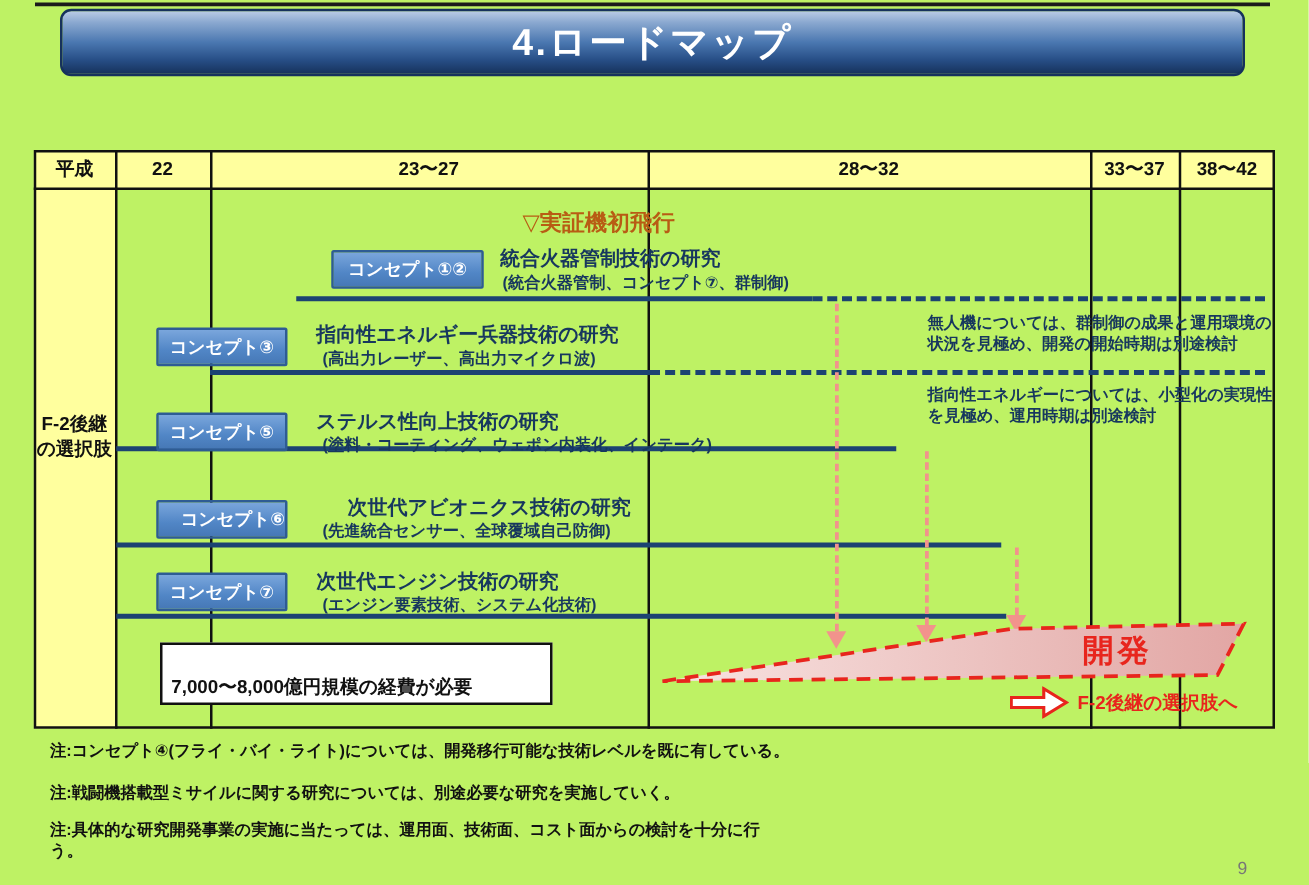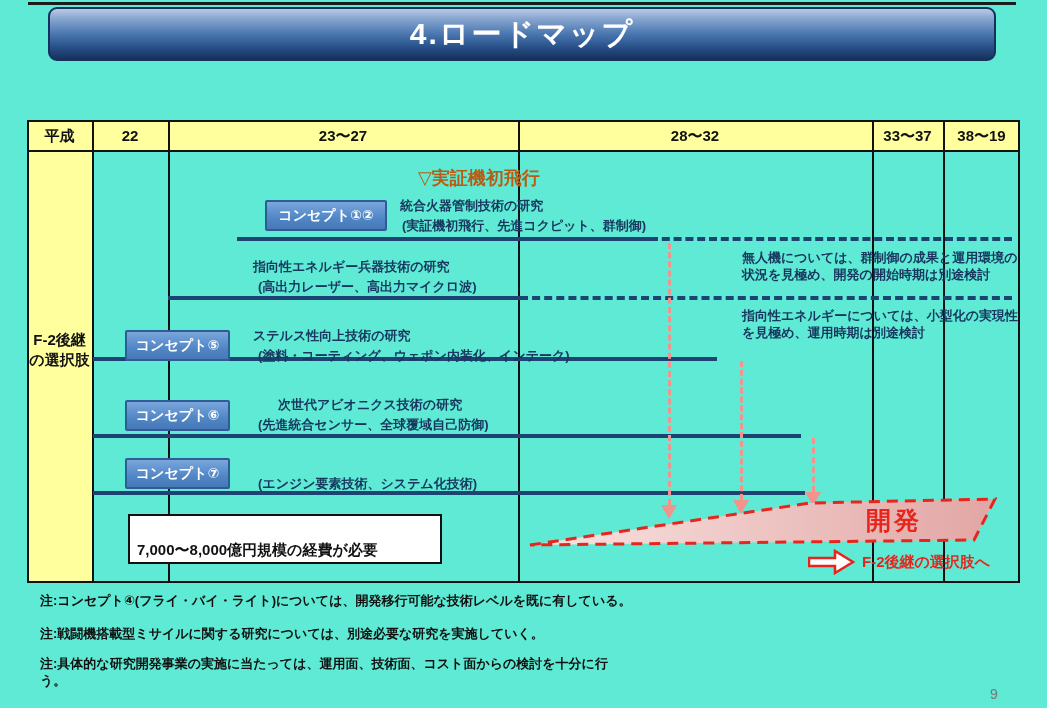--- a/index.html
+++ b/index.html
@@ -1,37 +1,37 @@
 <!DOCTYPE html>
 <html><head>
 <meta charset="utf-8">
 <style>
   html,body{margin:0;padding:0;background:#ffffff;}
-  .page{position:relative;width:1047px;height:708px;background:#5eead4;overflow:hidden;
+  .page{position:relative;width:1047px;height:708px;background:#bef264;overflow:hidden;
         font-family:"Liberation Sans","DejaVu Sans",sans-serif;}
   .abs{position:absolute;}
   .top-rule{left:28px;top:2px;width:988px;height:3px;background:#1b1b1b;}
   .banner{left:48px;top:7px;width:948px;height:54px;border-radius:9px;border:2px solid #16325c;
           box-sizing:border-box;
           background:linear-gradient(180deg,#b9cbe5 0%,#8aa8d0 18%,#4a77b0 50%,#274e86 78%,#16325c 100%);
           display:flex;align-items:center;justify-content:center;}
   .banner span{color:#ffffff;font-size:30px;font-weight:bold;letter-spacing:2px;}
   
   .hdr-bg{left:27px;top:120px;width:993px;height:32px;background:#ffff9e;}
   .leftcol-bg{left:27px;top:152px;width:65px;height:431px;background:#ffff9e;}
   .frame{left:27px;top:120px;width:993px;height:463px;border:2px solid #111;box-sizing:border-box;}
   .vline{width:2px;top:120px;height:463px;background:#111;}
   .hline{left:27px;top:150px;width:993px;height:2px;background:#111;}
   .hcell{top:121px;height:16px;line-height:30px;text-align:center;font-size:15px;font-weight:600;color:#111;}
   .leftlabel{left:27px;top:330px;width:65px;text-align:center;font-size:15px;font-weight:bold;color:#111;line-height:1.3;}
   .milestone{font-size:18px;font-weight:bold;color:#b85c14;}
   .cbox{height:31px;box-sizing:border-box;border:2px solid #2e5c94;border-radius:2px;
         background:linear-gradient(180deg,#7aa6dc 0%,#5186c6 60%,#4678b6 100%);
         color:#ffffff;font-size:14px;font-weight:bold;display:flex;align-items:center;justify-content:center;}
-  .rtitle{font-size:13px;font-weight:bold;color:#17375e;}
+  .rtitle{font-size:16px;font-weight:bold;color:#17375e;}
   .rsub{font-size:13px;font-weight:bold;color:#17375e;}
   .bar{height:4px;background:#1c4372;}
   .dashline{height:0;border-top:4px dashed #1c4372;}
   .ann{font-size:13px;font-weight:bold;color:#17375e;line-height:1.3;}
   .prewrap{white-space:pre-line;}
   .pinkline{width:0;border-left:3px dashed #f2938c;}
   .pinkhead{width:0;height:0;border-left:8px solid transparent;border-right:8px solid transparent;
             border-top:14px solid #f2938c;}
   .devlabel{font-size:25px;font-weight:bold;color:#e8251d;letter-spacing:3px;text-align:right;}
   .costbox{left:128px;top:514px;width:314px;height:50px;border:2px solid #111;box-sizing:border-box;
@@ -59,59 +59,63 @@
   <div class="abs vline" style="left:872px;"></div>
   <div class="abs vline" style="left:943px;"></div>
   <div class="abs hline"></div>
   <div class="abs frame"></div>
 
   <div class="abs hcell" style="left:27px;width:65px;">平成</div>
   <div class="abs hcell" style="left:92px;width:76px;">22</div>
   <div class="abs hcell" style="left:168px;width:350px;">23〜27</div>
   <div class="abs hcell" style="left:518px;width:354px;">28〜32</div>
   <div class="abs hcell" style="left:872px;width:71px;">33〜37</div>
-  <div class="abs hcell" style="left:943px;width:77px;">38〜19</div>
+  <div class="abs hcell" style="left:943px;width:77px;">38〜42</div>
 
   <div class="abs leftlabel">
     <span>F-2後継</span><br>
     <span>の選択肢</span>
   </div>
 
   <div class="abs milestone" style="left:418px;top:166px;">▽実証機初飛行</div>
 
   <div class="abs bar" style="left:237px;top:237px;width:413px;"></div>
   <div class="abs bar" style="left:168px;top:296px;width:352px;"></div>
   <div class="abs bar" style="left:93px;top:357px;width:624px;"></div>
   <div class="abs bar" style="left:93px;top:434px;width:708px;"></div>
   <div class="abs bar" style="left:93px;top:491px;width:712px;"></div>
 
   <div class="abs dashline" style="left:650px;top:237px;width:362px;"></div>
   <div class="abs dashline" style="left:520px;top:296px;width:492px;"></div>
 
   <div class="abs cbox" style="left:265px;top:200px;width:122px;">
       <span>コンセプト①②</span>
     </div>
+  <div class="abs cbox" style="left:125px;top:262px;width:105px;">
+      <span>コンセプト③</span>
+    </div>
   <div class="abs cbox" style="left:125px;top:330px;width:105px;">
       <span>コンセプト⑤</span>
     </div>
-  <div class="abs cbox" style="left:125px;top:400px;width:105px;">
+  <div class="abs cbox" style="left:125px;top:400px;width:105px;justify-content:flex-end;">
       <span>コンセプト⑥</span>
     </div>
   <div class="abs cbox" style="left:125px;top:458px;width:105px;">
       <span>コンセプト⑦</span>
     </div>
 
   <div class="abs rtitle" style="left:400px;top:197px;">統合火器管制技術の研究</div>
-  <div class="abs rsub" style="left:402px;top:217px;">(実証機初飛行、先進コクピット、群制御)</div>
+  <div class="abs rsub" style="left:402px;top:217px;">(統合火器管制、コンセプト⑦、群制御)</div>
   <div class="abs rtitle" style="left:253px;top:258px;">指向性エネルギー兵器技術の研究</div>
   <div class="abs rsub" style="left:258px;top:278px;">(高出力レーザー、高出力マイクロ波)</div>
   <div class="abs rtitle" style="left:253px;top:327px;">ステルス性向上技術の研究</div>
   <div class="abs rsub" style="left:258px;top:347px;">(塗料・コーティング、ウェポン内装化、インテーク)</div>
   <div class="abs rtitle" style="left:253px;top:396px;margin-left:25px;">次世代アビオニクス技術の研究</div>
   <div class="abs rsub" style="left:258px;top:416px;">(先進統合センサー、全球覆域自己防御)</div>
+  <div class="abs rtitle" style="left:253px;top:455px;">次世代エンジン技術の研究</div>
   <div class="abs rsub" style="left:258px;top:475px;">(エンジン要素技術、システム化技術)</div>
 
   <div class="abs ann prewrap" style="left:742px;top:250px;width:286px;">無人機については、群制御の成果と運用環境の
 状況を見極め、開発の開始時期は別途検討</div>
   <div class="abs ann prewrap" style="left:742px;top:308px;width:292px;">指向性エネルギーについては、小型化の実現性
 を見極め、運用時期は別途検討</div>
 
   <div class="abs pinkline" style="left:668px;top:243px;height:262px;"></div>
   <div class="abs pinkhead" style="left:661px;top:505px;"></div>
   <div class="abs pinkline" style="left:740px;top:361px;height:139px;"></div>

